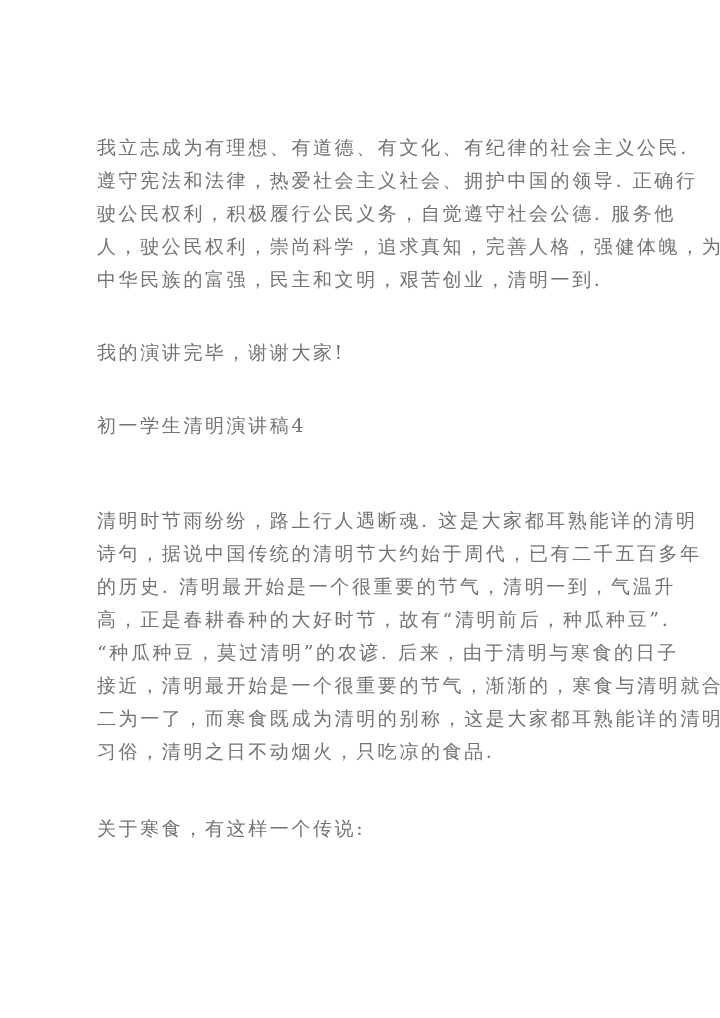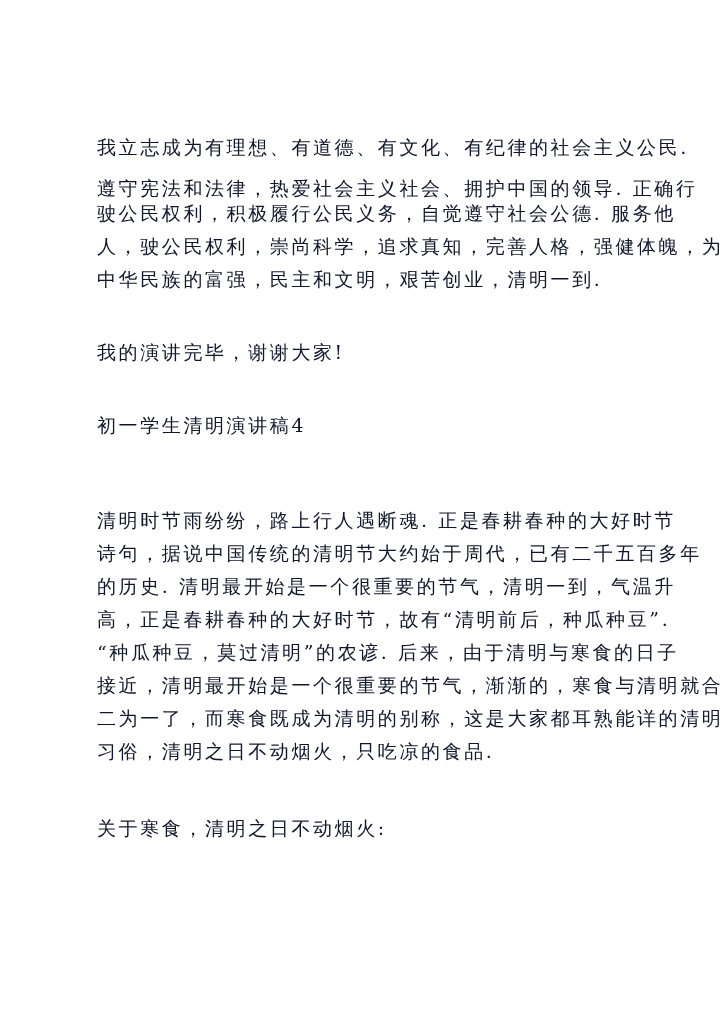--- a/index.html
+++ b/index.html
@@ -1,54 +1,54 @@
 <!DOCTYPE html>
 <html><head>
   <meta charset="utf-8">
   <style>
     html, body { margin: 0; padding: 0; background: #ffffff; }
     body { width: 720px; height: 1018px; position: relative; overflow: hidden; }
     .page {
       position: absolute; left: 0; top: 0; width: 720px; height: 1018px;
       background: #ffffff;
       font-family: "DejaVu Serif", "Liberation Serif", serif;
-      color: #0f172a;
+      color: #737373;
     }
     .line {
       position: absolute; left: 97px;
       font-size: 19px; line-height: 24px;
       white-space: nowrap;
       letter-spacing: 2.6px;
     }
   </style>
 </head>
 <body>
 
 <div class="page">
   <div>
     <div class="line" style="top:135px">我立志成为有理想、有道德、有文化、有纪律的社会主义公民.</div>
-    <div class="line" style="top:176px">遵守宪法和法律，热爱社会主义社会、拥护中国的领导. 正确行</div>
+    <div class="line" style="top:168px">遵守宪法和法律，热爱社会主义社会、拥护中国的领导. 正确行</div>
     <div class="line" style="top:201px">驶公民权利，积极履行公民义务，自觉遵守社会公德. 服务他</div>
     <div class="line" style="top:234px">人，驶公民权利，崇尚科学，追求真知，完善人格，强健体魄，为</div>
     <div class="line" style="top:267px">中华民族的富强，民主和文明，艰苦创业，清明一到.</div>
   </div>
 
   <div>
     <div class="line" style="top:340px">我的演讲完毕，谢谢大家!</div>
   </div>
 
   <div class="line" style="top:413px">初一学生清明演讲稿4</div>
 
   <div>
-    <div class="line" style="top:508px">清明时节雨纷纷，路上行人遇断魂. 正是春耕春种的大好时节</div>
+    <div class="line" style="top:508px">清明时节雨纷纷，路上行人遇断魂. 这是大家都耳熟能详的清明</div>
     <div class="line" style="top:541px">诗句，据说中国传统的清明节大约始于周代，已有二千五百多年</div>
     <div class="line" style="top:574px">的历史. 清明最开始是一个很重要的节气，清明一到，气温升</div>
     <div class="line" style="top:607px">高，正是春耕春种的大好时节，故有“清明前后，种瓜种豆”.</div>
     <div class="line" style="top:640px">“种瓜种豆，莫过清明”的农谚. 后来，由于清明与寒食的日子</div>
     <div class="line" style="top:673px">接近，清明最开始是一个很重要的节气，渐渐的，寒食与清明就合</div>
     <div class="line" style="top:706px">二为一了，而寒食既成为清明的别称，这是大家都耳熟能详的清明</div>
     <div class="line" style="top:739px">习俗，清明之日不动烟火，只吃凉的食品.</div>
   </div>
 
   <div>
-    <div class="line" style="top:816px">关于寒食，清明之日不动烟火:</div>
+    <div class="line" style="top:816px">关于寒食，有这样一个传说:</div>
   </div>
 </div>
 
 </body></html>

